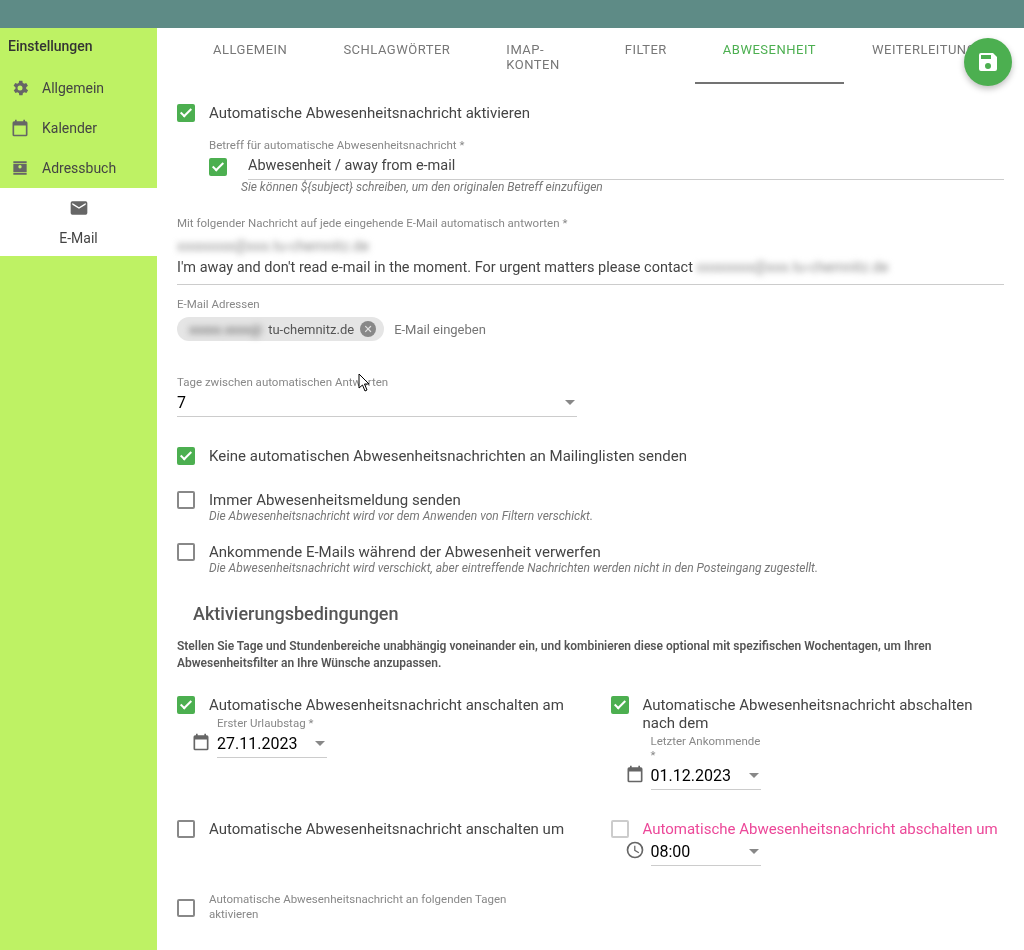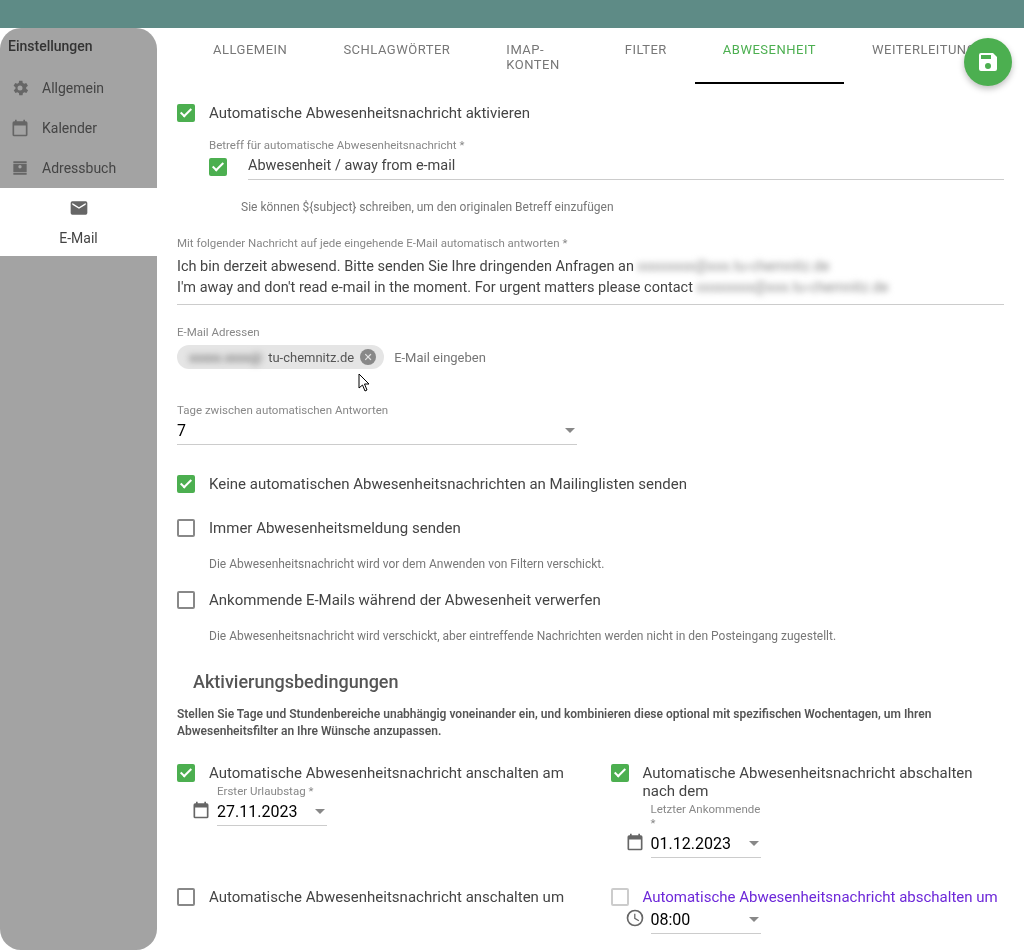--- a/index.html
+++ b/index.html
@@ -1,36 +1,36 @@
 <!DOCTYPE html>
 <html><head>
 <meta charset="utf-8">
 <style>
   * { box-sizing: border-box; margin: 0; padding: 0; font-family: -apple-system, BlinkMacSystemFont, "Segoe UI", Roboto, Arial, sans-serif; }
   body { width: 1024px; height: 950px; overflow: hidden; background: #fff; }
   .topbar { height: 28px; background: #5e8b86; }
   .page { display: flex; height: 922px; }
-  .sidebar { width: 157px; background: #a3a3a3; border-radius: 21px; }
+  .sidebar { width: 157px; background: #bef264; }
   .sb-title { padding: 10px 8px 14px 8px; font-size: 14px; color: #333; font-weight: 500; }
   .sb-item { display: flex; align-items: center; gap: 12px; padding: 10px 10px; font-size: 14px; color: #444; cursor: pointer; }
   .sb-item.active { background: #fff; flex-direction: column; }
   .sb-icon { width: 20px; height: 20px; fill: #666; }
   .main { flex: 1; position: relative; padding: 0 20px 20px 20px; overflow-y: auto; }
   .tabs { display: flex; gap: 0; padding: 0 0 0 8px; border-bottom: 0; margin-bottom: 20px; }
   .tab { padding: 14px 28px 10px 28px; font-size: 13px; color: #777; letter-spacing: .5px; cursor: pointer; border-bottom: 2px solid transparent; }
-  .tab.active { color: #4caf50; border-bottom: 2px solid #000000; }
+  .tab.active { color: #4caf50; border-bottom: 2px solid #737373; }
   .fab { position: absolute; top: 10px; right: 12px; width: 48px; height: 48px; border-radius: 50%; background: #4caf50; display: flex; align-items: center; justify-content: center; box-shadow: 0 3px 6px rgba(0,0,0,.25); cursor: pointer; }
   .fab svg { fill: #fff; width: 24px; height: 24px; }
   .row-chk { display: flex; align-items: flex-start; gap: 14px; }
   .chk { width: 18px; height: 18px; border: 2px solid #888; border-radius: 2px; flex: 0 0 18px; cursor: pointer; position: relative; }
   .chk.checked { background: #4caf50; border-color: #4caf50; }
   .chk.checked::after { content: ""; position: absolute; left: 4px; top: 0px; width: 4px; height: 9px; border: solid #fff; border-width: 0 2px 2px 0; transform: rotate(45deg); }
   .lbl-main { font-size: 15px; color: #444; }
-  .lbl-main.muted { color: #6d28d9; }
-  .lbl-sub { font-size: 12px; color: #777; margin-top: 20px; }
+  .lbl-main.muted { color: #ec4899; }
+  .lbl-sub { font-size: 12px; color: #777; margin-top: 0; font-style: italic; }
   .fld-label { font-size: 11.5px; color: #888; margin-bottom: 2px; }
   .input-line { border: 0; border-bottom: 1px solid #ccc; font-size: 14.5px; color: #444; padding: 3px 0 5px 0; width: 100%; background: transparent; }
   .textarea-line { border: 0; border-bottom: 1px solid #ccc; font-size: 14.5px; color: #444; padding: 4px 0 6px 0; width: 100%; background: transparent; line-height: 1.45; resize: none; font-family: inherit; }
   .indent { margin-left: 32px; }
   .chip { display: inline-flex; align-items: center; gap: 6px; background: #e5e5e5; border-radius: 14px; padding: 4px 8px 4px 12px; font-size: 13px; color: #555; }
   .chip .x { width: 16px; height: 16px; border-radius: 50%; background: #888; color: #e5e5e5; display: flex; align-items: center; justify-content: center; font-size: 11px; cursor: pointer; }
   .chip .blurred { filter: blur(3px); user-select:none; }
   .email-input { border: 0; font-size: 13px; color: #888; width: 200px; background: transparent; }
   .select-line { display: flex; justify-content: space-between; align-items: center; border-bottom: 1px solid #ccc; padding: 2px 2px 4px 0; cursor: pointer; }
   .arrow-down { width: 0; height: 0; border-left: 5px solid transparent; border-right: 5px solid transparent; border-top: 5px solid #888; }
@@ -104,26 +104,26 @@
       <div class="row-chk" style="align-items:center; gap:21px;">
         <div class="chk checked"></div>
         <input class="input-line" style="flex: 1 1 0%;" value="Abwesenheit / away from e-mail">
       </div>
       <div class="lbl-sub" style="margin-left:32px;">Sie können ${subject} schreiben, um den originalen Betreff einzufügen</div>
     </div>
 
     <div style="margin-top:22px;">
       <div class="fld-label">Mit folgender Nachricht auf jede eingehende E-Mail automatisch antworten *</div>
       <div class="textarea-line">
-        <span>Ich bin derzeit abwesend. Bitte senden Sie Ihre dringenden Anfragen an </span><span class="blurred-inline">xxxxxxxx@xxx.tu-chemnitz.de</span><br>
+        <span class="blurred-inline">xxxxxxxx@xxx.tu-chemnitz.de</span><br>
         <span>I'm away and don't read e-mail in the moment. For urgent matters please contact </span><span class="blurred-inline">xxxxxxxx@xxx.tu-chemnitz.de</span>
       </div>
     </div>
 
-    <div style="margin-top:20px;">
+    <div style="margin-top:12px;">
       <div class="fld-label">E-Mail Adressen</div>
       <div style="display:flex; align-items:center; gap:10px; margin-top:6px;">
         <span class="chip">
           <span class="blurred">xxxxx.xxxx@</span>
             <span>tu-chemnitz.de</span>
           <span class="x">✕</span>
         </span>
         <input class="email-input" placeholder="E-Mail eingeben" style="">
       </div>
     </div>

